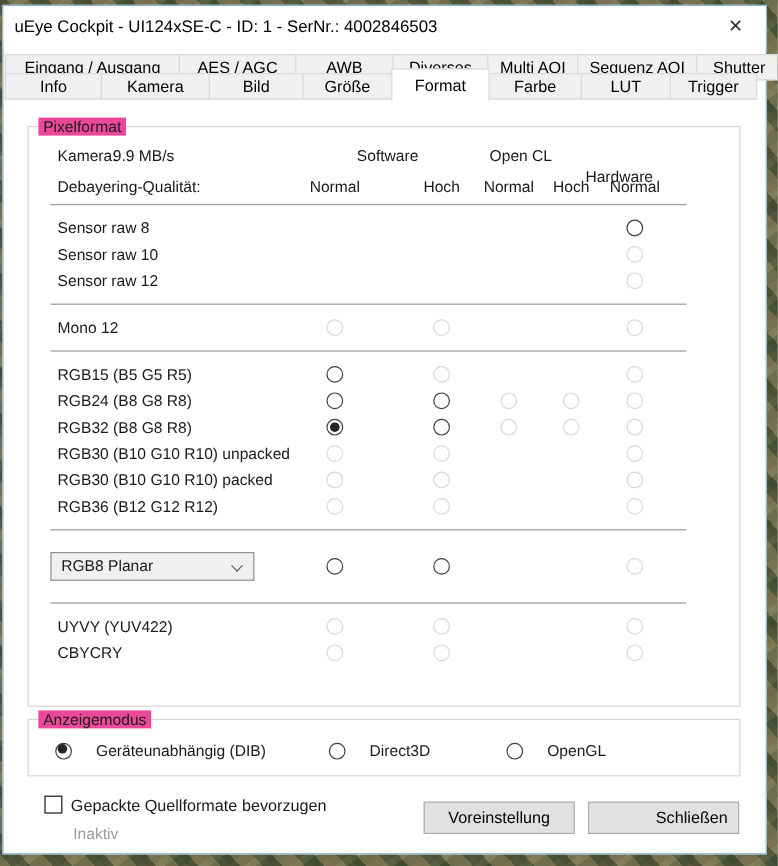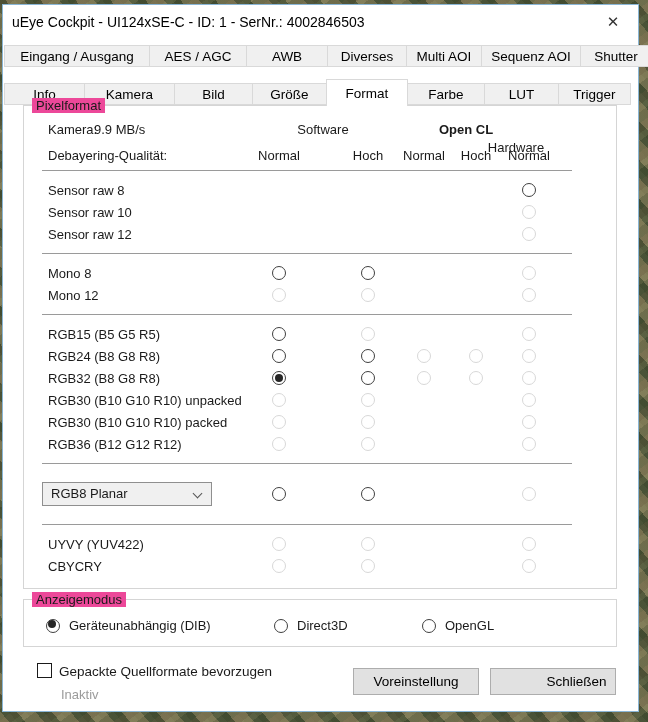--- a/index.html
+++ b/index.html
@@ -27,21 +27,21 @@
   .close-btn {
     position:absolute; right:8px; top:4px; width:34px; height:26px;
     display:flex; align-items:center; justify-content:center;
     font-size:15px; color:#333; cursor:default;
   }
 
   
   .tabstrip { position:absolute; left:1px; right:1px; top:36px; height:48px; background:#fff; }
   .tabrow { position:absolute; left:0; display:flex; height:22px; }
   .tabrow.r1 { top:4px; }
-  .tabrow.r2 { top:42px; }
+  .tabrow.r2 { top:20px; }
   .tab {
     height:22px; display:flex; align-items:center; justify-content:center;
     background:#f0f0f0; border:1px solid #d9d9d9; margin-right:-1px;
     font-size:13.5px; color:#000; white-space:nowrap; cursor:default;
   }
   .tab.active {
     background:#fff; height:27px; margin-top:-4px; border-bottom:none;
     position:relative; z-index:3;
   }
 
@@ -54,21 +54,21 @@
   #pf-group { left:20px; top:100px; width:594px; height:484px; }
   #anz-group { left:20px; top:594px; width:594px; height:48px; }
 
   
   .pf-header { position:relative; margin-top:14px; height:50px; }
   .pf-header .hl { position:absolute; font-size:13px; white-space:nowrap; }
   .row-cam { top:2px; } .row-deb { top:28px; }
   .lab-left { left:24px; }
   .cam-val { left:70px; }
   .cg, .q { position:absolute; transform:translateX(-50%); font-size:13px; white-space:nowrap; }
-  .cg-1 { left:299px; } .cg-2 { left:442px;font-weight:bold; } .cg-3 { left:492px;margin-top:18px; }
+  .cg-1 { left:299px; } .cg-2 { left:410px; } .cg-3 { left:492px;margin-top:18px; }
   .q-1 { left:255px; } .q-2 { left:344px; } .q-3 { left:400px; } .q-4 { left:452px; } .q-5 { left:505px; }
 
   .pf-sep { border:none; border-top:1px solid #9a9a9a; margin-left:18px; width:530px; height:0; }
 
   .pf-section { padding:8px 0; }
   .pf-row { position:relative; height:22px; }
   .pf-row .lbl {
     position:absolute; left:24px; top:50%; transform:translateY(-50%);
     font-size:13px; white-space:nowrap;
   }
@@ -95,21 +95,21 @@
   }
   .chevron {
     position:absolute; right:10px; top:7px; width:7px; height:7px;
     border-right:1.5px solid #555; border-bottom:1.5px solid #555;
     transform:rotate(45deg);
   }
 
   
   .anz-option { position:absolute; top:18px; display:flex; align-items:center; }
   .anz-option .radio { position:static; transform:none; flex:0 0 auto; }
-  .anz-option .olbl { font-size:13px; margin-left:9px; white-space:nowrap; }
+  .anz-option .olbl { font-size:13px; margin-left:20px; white-space:nowrap; }
   .anz-1 { left:22px; } .anz-2 { left:250px; } .anz-3 { left:398px; }
 
   
   .checkbox {
     position:absolute; left:34px; top:658px; width:15px; height:15px;
     border:1px solid #1a1a1a; background:#fff;
   }
   .chk-label { position:absolute; left:56px; top:659px; font-size:13.5px; }
   .chk-status { position:absolute; left:58px; top:682px; font-size:13px; color:#9b9b9b; }
   .btn {
@@ -182,26 +182,20 @@
             <span class="radio c5 disabled"></span>
           </div>
           <div class="pf-row">
             <span class="lbl">Sensor raw 12</span>
             <span class="radio c5 disabled"></span>
           </div>
         </div>
         <div class="pf-sep"></div>
         <div class="pf-section">
           <div class="pf-row">
-            <span class="lbl">Mono 8</span>
-            <span class="radio c1 off"></span>
-            <span class="radio c2 off"></span>
-            <span class="radio c5 disabled"></span>
-          </div>
-          <div class="pf-row">
             <span class="lbl">Mono 12</span>
             <span class="radio c1 disabled"></span>
             <span class="radio c2 disabled"></span>
             <span class="radio c5 disabled"></span>
           </div>
         </div>
         <div class="pf-sep"></div>
         <div class="pf-section">
           <div class="pf-row">
             <span class="lbl">RGB15 (B5 G5 R5)</span>

